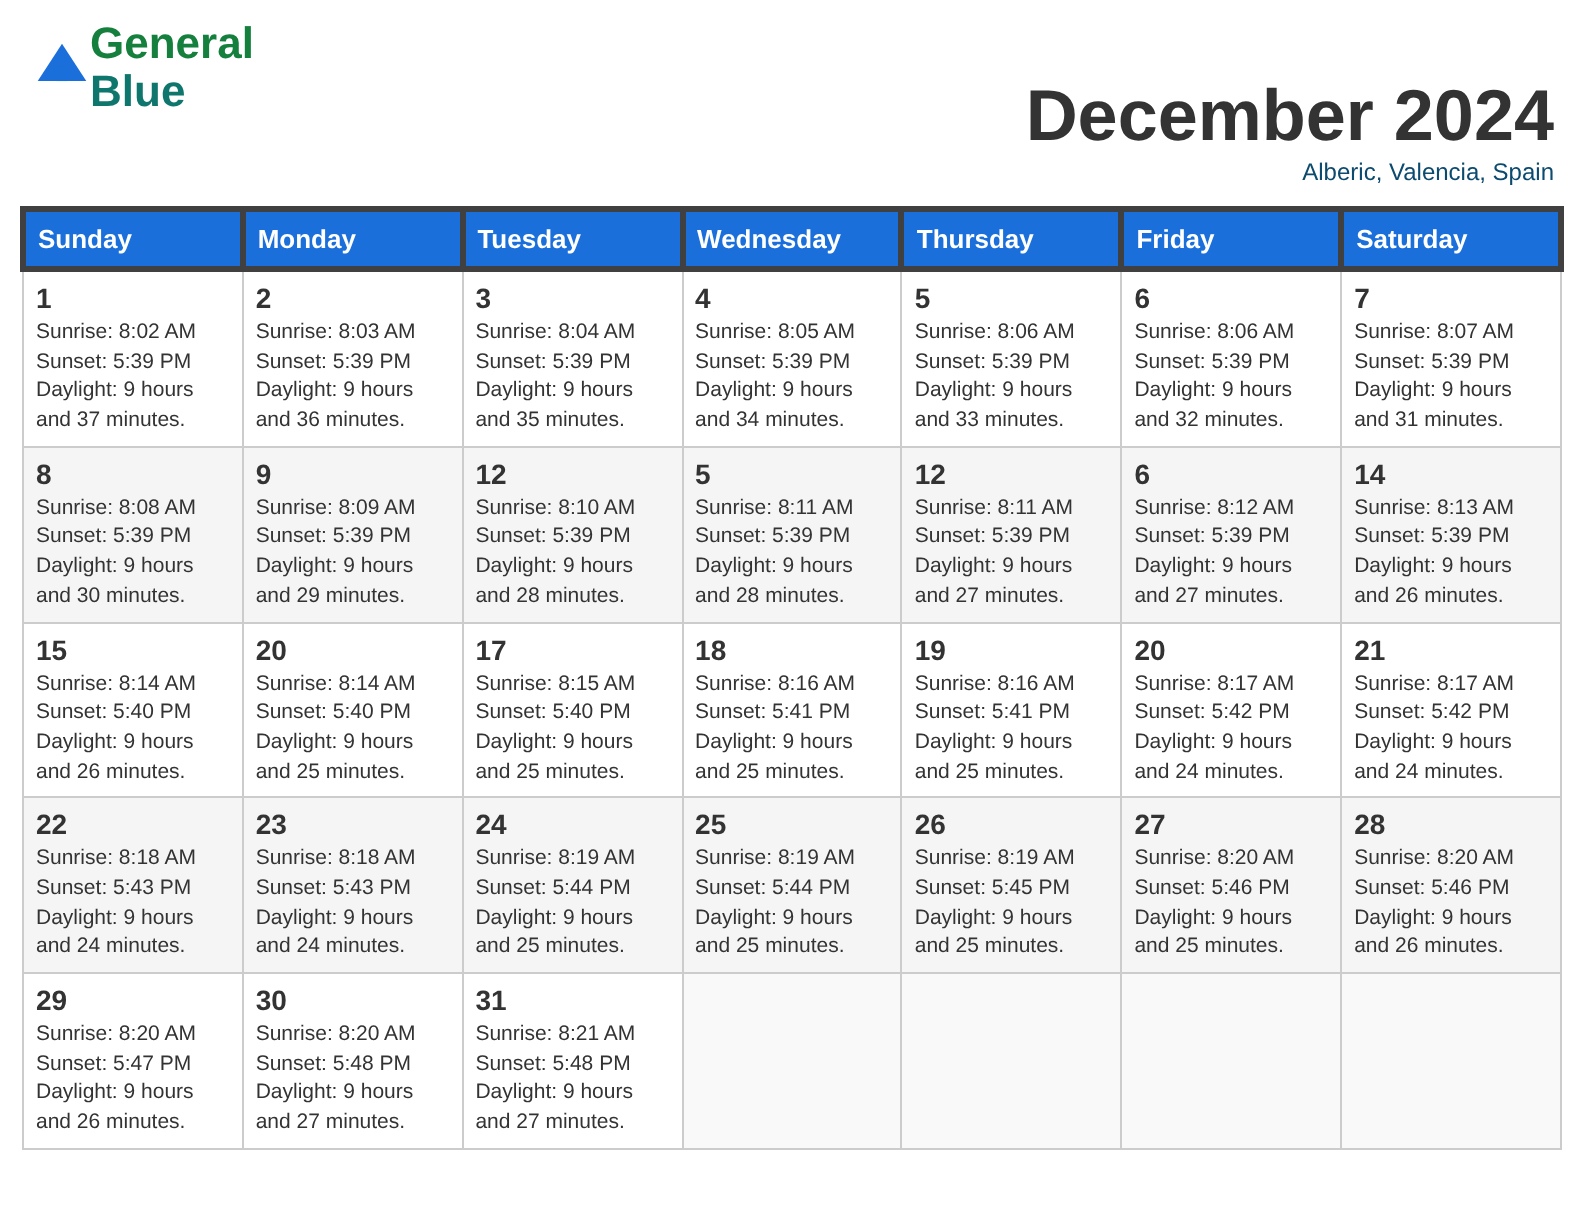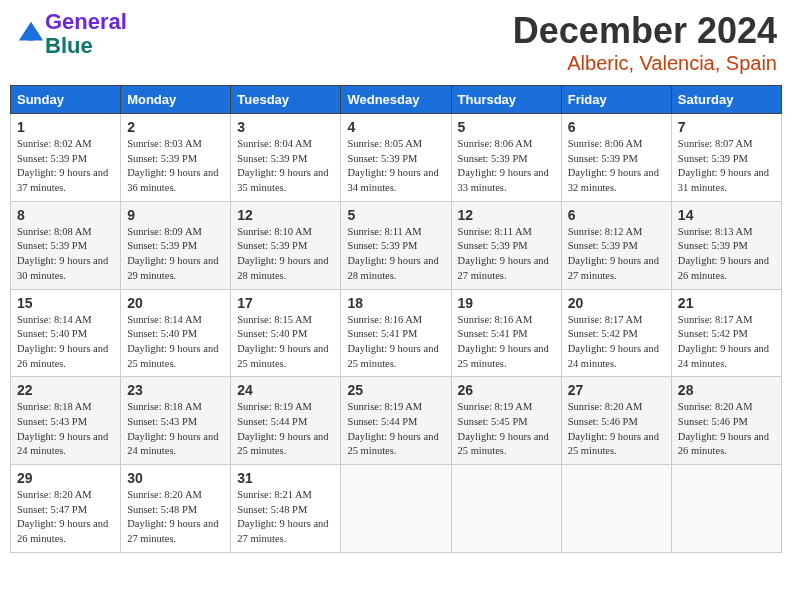--- a/index.html
+++ b/index.html
@@ -19,52 +19,53 @@
     }
     .logo {
       display: flex;
       align-items: center;
     }
     .logo-text {
       font-size: 22px;
       font-weight: bold;
       line-height: 1.1;
     }
-    .logo-general { color: #6d28d9; }
+    .logo-general { color: #15803d; }
     .logo-blue { color: #0f766e; text-align: right; }
     .logo-icon {
       width: 28px;
       height: 28px;
       margin-left: 2px;
     }
     .title-block {
       text-align: right;
+      margin-top: 27px;
     }
     .month-title {
       font-size: 36px;
       font-weight: bold;
       color: #333;
     }
     .location-title {
-      font-size: 20px;
-      color: #c2410c;
+      font-size: 12px;
+      color: #0c4a6e;
     }
     .calendar-table {
       width: 100%;
       border-collapse: collapse;
       font-size: 11px;
     }
     .calendar-table th {
       background: #1a6fdb;
       color: #fff;
       text-align: left;
       padding: 6px 6px;
       font-size: 13px;
       font-weight: bold;
-      border: 1px solid #404040;
+      border: 3px solid #404040;
     }
     .calendar-table td {
       vertical-align: top;
       padding: 5px 6px;
       border: 1px solid #ccc;
       width: calc(100% / 7);
       min-height: 80px;
       background: #fff;
     }
     .calendar-table tr:nth-child(even) td {
@@ -74,21 +75,20 @@
       font-size: 14px;
       font-weight: bold;
       color: #333;
       display: block;
       margin-bottom: 2px;
     }
     .day-info {
       color: #333;
       line-height: 1.4;
       font-size: 10.5px;
-      font-family: Liberation Serif, serif;
     }
     .empty-cell {
       background: #f9f9f9 !important;
     }
   </style>
 </head>
 <body>
 
 <div class="header">
   <div class="logo">

